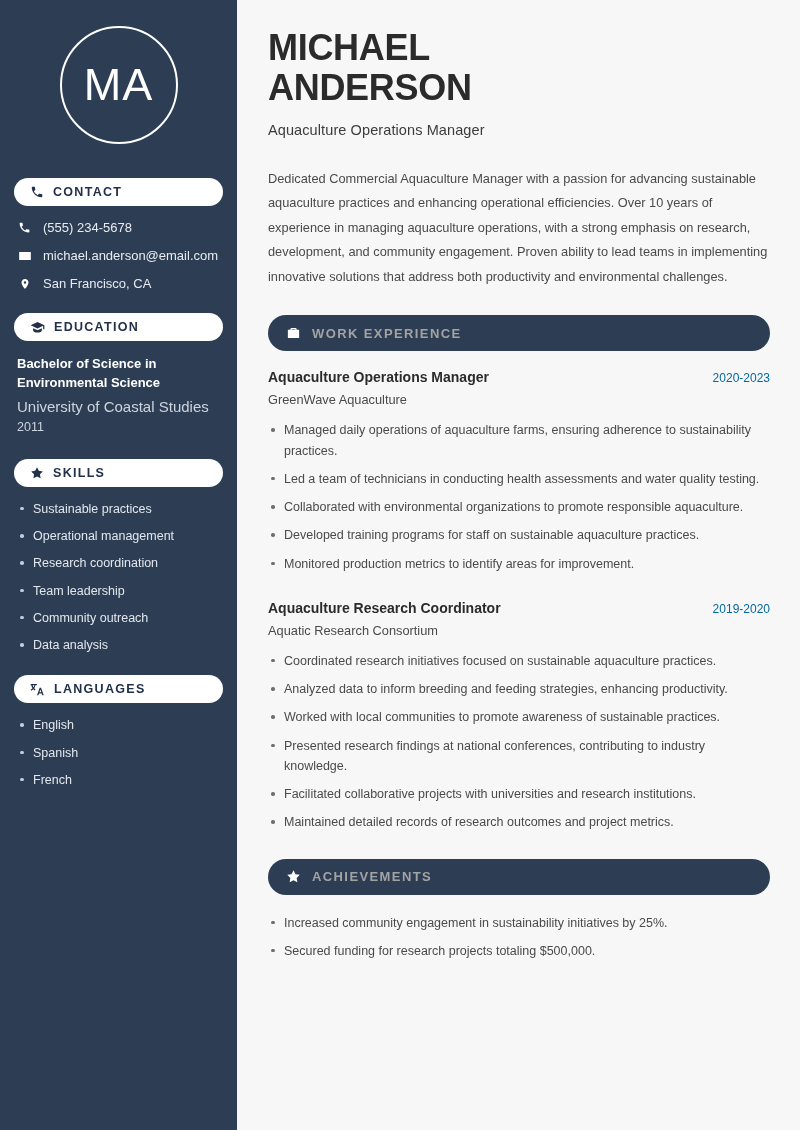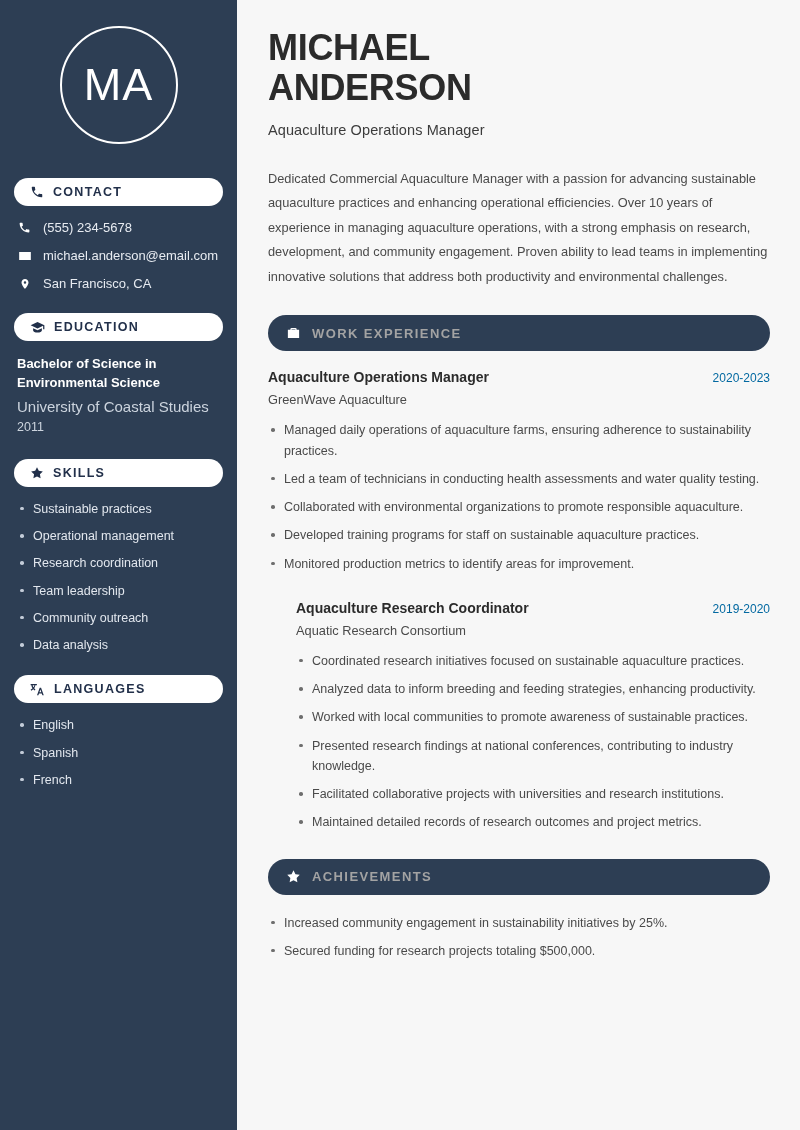--- a/index.html
+++ b/index.html
@@ -172,21 +172,21 @@
   .banner .banner-label {
     color: #a3a3a3;
     font-size: 13px;
     font-weight: bold;
     letter-spacing: 1.4px;
   }
   .banner .ic { display: flex; align-items: center; }
 
   
   .job { margin-bottom: 4px; }
-  .job + .job { margin-top: 26px; margin-left: 28px; }
+  .job + .job { margin-top: 26px; }
   .job-head {
     display: flex;
     justify-content: space-between;
     align-items: baseline;
   }
   .job-role {
     font-size: 14px;
     font-weight: bold;
     color: #2b2b2b;
   }

